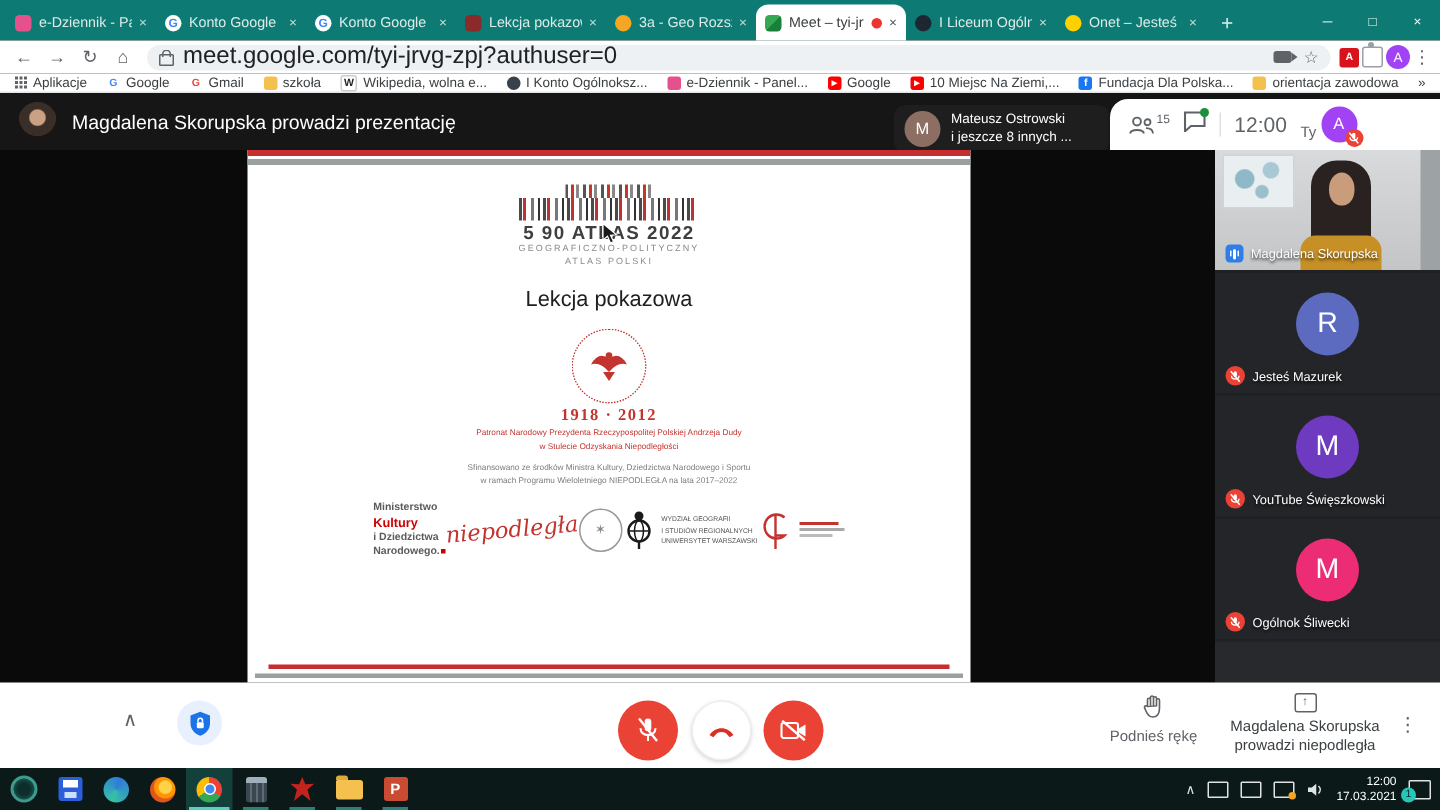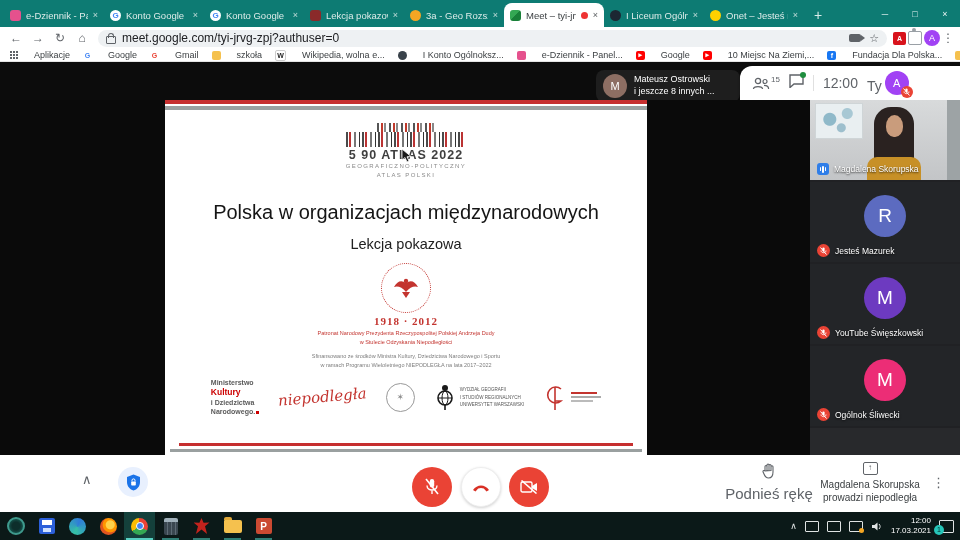--- a/index.html
+++ b/index.html
@@ -18,38 +18,38 @@
   .fav.round{border-radius:50%;}
   .recdot{width:7px;height:7px;border-radius:50%;background:#e33; flex-shrink:0;}
   .newtab{color:#d8ecea;font-size:14px;margin:0 0 4px 10px;}
   .wincontrols{margin-left:auto;display:flex;align-items:center;height:27px;}
   .winbtn{width:30px;text-align:center;color:#eaf5f4;font-size:9px;}
   .toolbar{position:absolute;top:27px;left:0;width:960px;height:22px;background:#fff;
            display:flex;align-items:center;padding:0 6px;gap:2px;box-sizing:border-box;}
   .navg{width:20px;text-align:center;color:#5f6368;font-size:12px;}
   .omnibox{flex:1;height:17px;background:#eef1f3;border-radius:9px;display:flex;align-items:center;
            padding:0 8px;gap:6px;margin:0 4px;}
-  .url{font-size:12px;color:#202124;white-space:nowrap;}
+  .url{font-size:16px;color:#202124;white-space:nowrap;}
   .lock{width:8px;height:6px;border:1px solid #5f6368;border-radius:1px;position:relative;margin-top:3px;}
   .lock::before{content:"";position:absolute;top:-4px;left:1px;width:4px;height:4px;border:1px solid #5f6368;
                 border-bottom:none;border-radius:3px 3px 0 0;}
   .obright{margin-left:auto;display:flex;align-items:center;gap:8px;}
   .camico{width:12px;height:8px;background:#5f6368;border-radius:2px;position:relative;}
   .camico::after{content:"";position:absolute;right:-4px;top:1px;border-left:4px solid #5f6368;
                  border-top:3px solid transparent;border-bottom:3px solid transparent;}
   .starg{color:#5f6368;font-size:11px;}
   .ext-adobe{width:13px;height:13px;background:#d8131c;border-radius:2px;color:#fff;font-size:7px;font-weight:bold;
              display:flex;align-items:center;justify-content:center;}
   .ext-puzzle{width:12px;height:12px;border:1.5px solid #9aa0a6;border-radius:2px;position:relative;}
   .ext-puzzle::after{content:"";position:absolute;top:-4px;left:3px;width:4px;height:4px;border-radius:50%;background:#9aa0a6;}
   .avatarA{width:16px;height:16px;border-radius:50%;color:#fff;font-size:9px;display:flex;align-items:center;justify-content:center;}
   .menuv{color:#5f6368;font-size:12px;}
   .bookmarks{position:absolute;top:49px;left:0;width:960px;height:13px;background:#fff;border-bottom:1px solid #e4e4e4;
              display:flex;align-items:center;gap:13px;padding:0 10px;box-sizing:border-box;font-size:9px;color:#3c4043;}
-  .bm{display:flex;align-items:center;gap:16px;white-space:nowrap;}
+  .bm{display:flex;align-items:center;gap:4px;white-space:nowrap;}
   .bmi{width:9px;height:9px;border-radius:2px;flex-shrink:0;display:flex;align-items:center;justify-content:center;
        color:#fff;font-size:7px;font-weight:bold;}
   .bm-apps{display:inline-grid;grid-template-columns:repeat(3,2px);gap:1px;}
   .bm-apps i{width:2px;height:2px;background:#5f6368;}
   .bmright{margin-left:auto;display:flex;align-items:center;gap:10px;}
   
   .page{position:absolute;top:62px;left:0;width:960px;height:450px;background:#0c0c0c;}
   .banner{position:absolute;top:0;left:0;right:0;height:38px;background:#161616;}
   .banner .pav{position:absolute;left:12px;top:6px;width:26px;height:26px;border-radius:50%;
                background:radial-gradient(circle at 50% 40%,#caa183 0 5px,#3a2e28 6px 60%,#191513 62%);}
@@ -58,21 +58,21 @@
         display:flex;align-items:center;gap:7px;padding:0 7px;box-sizing:border-box;}
   .pill .pava{width:24px;height:24px;border-radius:50%;color:#fff;font-size:11px;display:flex;align-items:center;justify-content:center;}
   .pill .plines{color:#fff;font-size:9px;line-height:1.3;}
   .topcard{position:absolute;top:4px;right:0;width:220px;height:34px;background:#fff;border-radius:12px 0 0 0;
            display:flex;align-items:center;gap:9px;padding:0 6px 0 12px;box-sizing:border-box;box-shadow:0 1px 3px rgba(0,0,0,.3);}
   .pplgrp{position:relative;display:flex;align-items:flex-start;}
   .pplcount{font-size:8px;color:#5f6368;margin:-2px 0 0 1px;}
   .vdiv{width:1px;height:16px;background:#e0e0e0;}
   .clock{font-size:14px;color:#5f6368;}
   .you{display:flex;align-items:flex-end;gap:3px;position:relative;}
-  .youlbl{font-size:14px;color:#5f6368;margin-bottom:1px;}
+  .youlbl{font-size:10px;color:#5f6368;margin-bottom:1px;}
   .youav{width:24px;height:24px;border-radius:50%;color:#fff;font-size:11px;display:flex;align-items:center;justify-content:center;}
   .youbadge{position:absolute;right:-4px;bottom:-3px;width:12px;height:12px;border-radius:50%;background:#ea4335;
             display:flex;align-items:center;justify-content:center;}
   .chatdot{position:absolute;right:-2px;top:-2px;width:6px;height:6px;border-radius:50%;background:#1e8e3e;}
   .stage{position:absolute;top:38px;left:0;width:810px;height:355px;background:#0a0a0a;}
   
   .slide{position:absolute;left:165px;top:0;width:482px;height:355px;background:#fff;overflow:hidden;
          display:flex;flex-direction:column;align-items:center;box-sizing:border-box;}
   .st-red{width:100%;height:4px;background:#c62f2f;}
   .st-gray{width:100%;height:4px;background:#9aa0a0;margin-top:2px;}
@@ -81,21 +81,21 @@
   .barcode2{width:120px;height:15px;margin:0 auto;background:repeating-linear-gradient(90deg,#4a4a4a 0 2px,transparent 2px 3px,#b33 3px 5px,transparent 5px 8px,#777 8px 10px,transparent 10px 13px,#333 13px 14px,transparent 14px 16px);}
   .logoTitle{font-size:12.5px;font-weight:bold;color:#3f3f3f;letter-spacing:1px;margin-top:1px;}
   .logoSub{font-size:6px;color:#8a8a8a;letter-spacing:1.4px;line-height:1.5;}
   .slideTitle{margin-top:21px;font-size:20px;color:#151515;}
   .slideSubtitle{margin-top:12px;font-size:14.5px;color:#202020;}
   .emblem{margin-top:11px;width:50px;height:50px;border-radius:50%;border:1.5px dotted #c3342f;
           display:flex;align-items:center;justify-content:center;box-sizing:border-box;}
   .years{margin-top:2px;font-size:11px;color:#c3342f;font-weight:bold;font-family:"Liberation Serif",serif;letter-spacing:1px;}
   .patronat{margin-top:2px;font-size:5.5px;color:#c3342f;text-align:center;line-height:1.55;}
   .funding{margin-top:6px;font-size:5.5px;color:#7d7d7d;text-align:center;line-height:1.55;}
-  .logosRow{margin-top:9px;display:flex;align-items:center;gap:19px;}
+  .logosRow{margin-top:9px;display:flex;align-items:center;}
   .ministry{font-size:7px;font-weight:bold;color:#5a5a5a;line-height:1.3;text-align:left;}
   .ministry .mred{color:#c00;font-size:8.5px;}
   .msq{display:inline-block;width:3px;height:3px;background:#c00;margin-left:1px;}
   .niep{font-family:"DejaVu Serif",serif;font-style:italic;color:#c3342f;font-size:15px;transform:rotate(-5deg);}
   .uwseal{width:29px;height:29px;border-radius:50%;border:1px solid #999;display:flex;align-items:center;justify-content:center;
           color:#8a8a8a;font-size:9px;box-sizing:border-box;}
   .wgsr{display:flex;align-items:center;gap:4px;}
   .wgsr .wtxt{font-size:4.5px;color:#555;line-height:1.6;}
   .gp{display:flex;align-items:center;gap:4px;}
   .gpbars{display:flex;flex-direction:column;gap:2px;}
@@ -132,21 +132,21 @@
   .speakIcon i:nth-child(1){height:4px;}.speakIcon i:nth-child(2){height:7px;}.speakIcon i:nth-child(3){height:4px;}
   
   .bottombar{position:absolute;left:0;right:0;bottom:0;height:57px;background:#fff;}
   .chev{position:absolute;left:82px;top:17px;font-size:13px;color:#5f6368;}
   .shieldWrap{position:absolute;left:118px;top:12px;width:30px;height:30px;border-radius:50%;background:#e8f0fe;
               display:flex;align-items:center;justify-content:center;}
   .cbtn{position:absolute;top:12px;width:40px;height:40px;border-radius:50%;display:flex;align-items:center;justify-content:center;box-sizing:border-box;}
   .cbtn.red{background:#ea4335;}
   .cbtn.white{background:#fff;border:1px solid #eee;box-shadow:0 1px 3px rgba(0,0,0,.18);}
   .raise{position:absolute;left:724px;top:8px;width:90px;text-align:center;color:#5f6368;}
-  .raise .rlbl{font-size:15px;margin-top:2px;text-align:center;}
+  .raise .rlbl{font-size:10px;margin-top:2px;text-align:center;}
   .presenting{position:absolute;left:820px;top:7px;width:100px;text-align:center;color:#3c4043;font-size:10px;line-height:1.3;}
   .presIco{width:13px;height:11px;border:1.5px solid #5f6368;border-radius:2px;margin:0 auto 3px;
            display:flex;align-items:center;justify-content:center;font-size:8px;color:#5f6368;}
   .menuDots{position:absolute;left:932px;top:20px;font-size:13px;color:#5f6368;}
   
   .taskbar{position:absolute;left:0;right:0;bottom:0;height:28px;background:#0b1918;display:flex;align-items:center;}
   .tbi{width:31px;height:28px;display:flex;align-items:center;justify-content:center;position:relative;flex-shrink:0;}
   .tbi.open::after{content:"";position:absolute;bottom:0;left:7px;right:7px;height:2px;background:#2f7f76;}
   .tbi.activeApp{background:#14403b;}
   .tbi.activeApp::after{content:"";position:absolute;bottom:0;left:2px;right:2px;height:2px;background:#57cfc1;}
@@ -302,20 +302,24 @@
       <span>orientacja zawodowa</span>
     </span>
     <span class="bmright">
       <span>»</span>
 
     </span>
   </div>
 
   <div class="page">
 
+    <div class="banner">
+      <div class="pav"></div>
+      <div class="btxt">Magdalena Skorupska prowadzi prezentację</div>
+    </div>
 
     <div class="pill">
       <div class="pava" style="background-color: rgb(141, 110, 99);">M</div>
       <div class="plines">
         <div>Mateusz Ostrowski</div>
         <div>i jeszcze 8 innych ...</div>
       </div>
     </div>
 
     <div class="topcard">
@@ -353,21 +357,20 @@
       <div class="slide">
         <div class="st-red"></div>
         <div class="st-gray"></div>
         <div class="logoArea">
           <div class="barcode1"></div>
           <div class="barcode2"></div>
           <div class="logoTitle">5 90 ATLAS 2022</div>
           <div class="logoSub">GEOGRAFICZNO-POLITYCZNY</div>
           <div class="logoSub">ATLAS POLSKI</div>
         </div>
-        <div class="slideTitle">Polska w organizacjach międzynarodowych</div>
         <div class="slideSubtitle">Lekcja pokazowa</div>
         <div class="emblem">
           <svg width="30" height="26" viewBox="0 0 30 26">
             <path d="M3 12 Q8 3 15 8 Q22 3 27 12 Q21 10 15 17 Q9 10 3 12 Z" fill="#c3342f"></path>
             <circle cx="15" cy="6" r="2.2" fill="#c3342f"></circle>
             <path d="M11 17 h8 l-4 6 z" fill="#c3342f"></path>
           </svg>
         </div>
         <div class="years">1918 · 2012</div>
         <div class="patronat">

